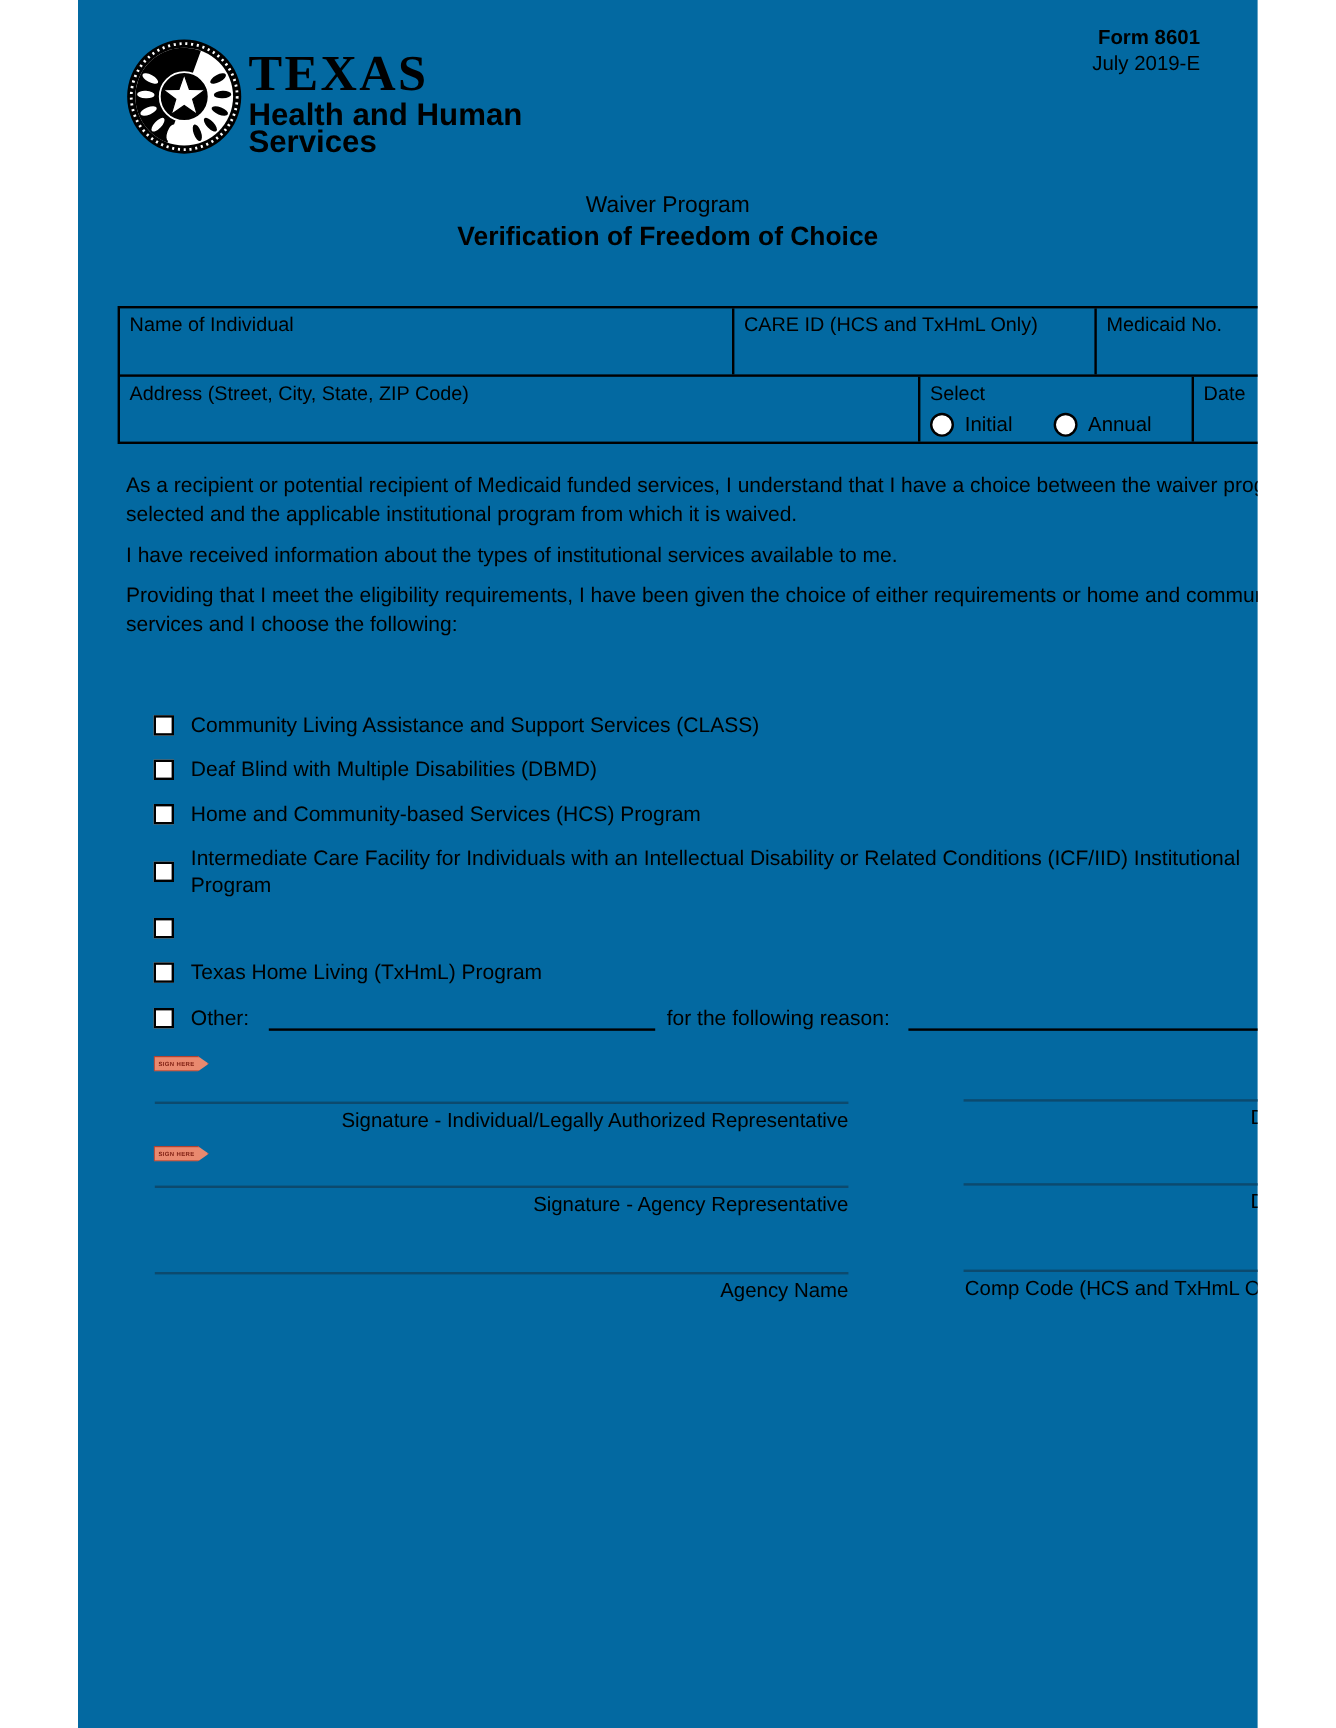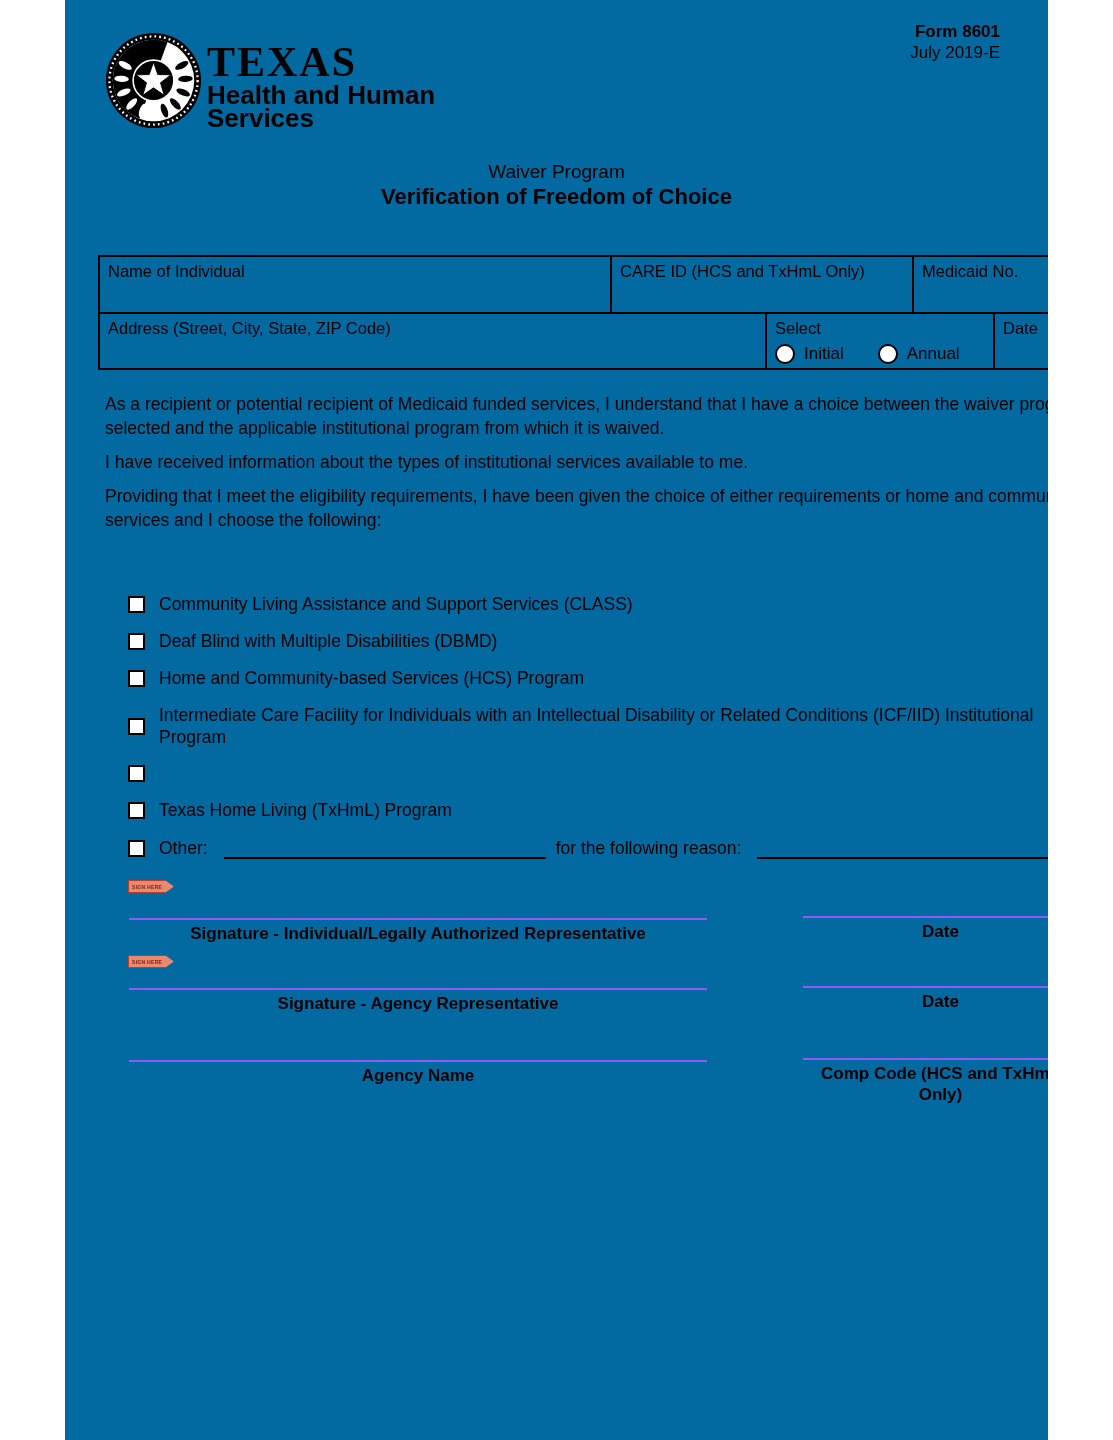--- a/index.html
+++ b/index.html
@@ -48,21 +48,21 @@
   .fill-line.other { width:322px; margin-left:16px; margin-right:10px; }
   .fill-line.reason { flex:1; margin-left:16px; }
   
   .sig-tab {
     position:absolute; width:46px; height:13px; background:#e9896f;
     border:1px solid #b14130;
     clip-path:polygon(0 0, 80% 0, 100% 50%, 80% 100%, 0 100%);
     display:flex; align-items:center; padding-left:3px;
   }
   .sig-tab span { font-size:5px; font-weight:bold; color:#7e1f12; letter-spacing:.3px; white-space:nowrap; }
-  .sig-line { position:absolute; border-top:2px solid #8b5cf6; text-align:center;font-weight:bold; }
+  .sig-line { position:absolute; border-top:2px solid #0c4a6e; text-align:right; }
   .sig-line .cap { display:block; padding-top:3px; font-size:17px; line-height:21px; }
   .sig-left  { left:64px;  width:578px; }
   .sig-right { left:738px; width:275px; }
 </style>
 </head>
 <body>
 
 <div class="page">
 
   <div class="seal">

